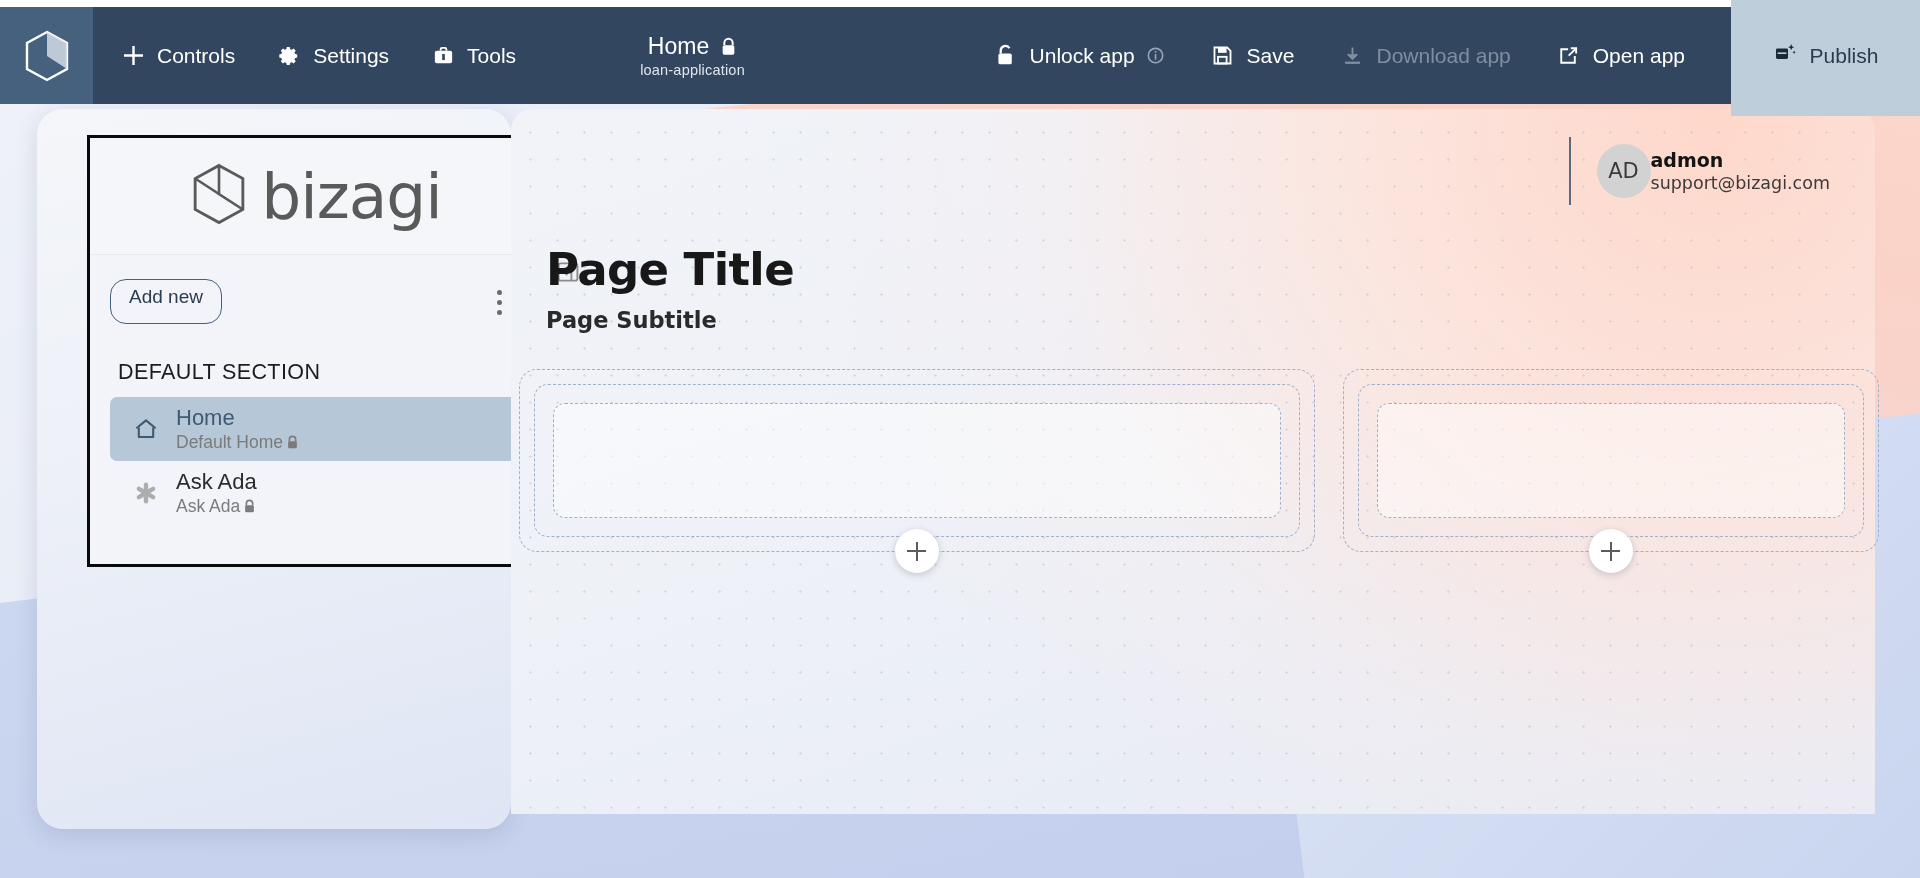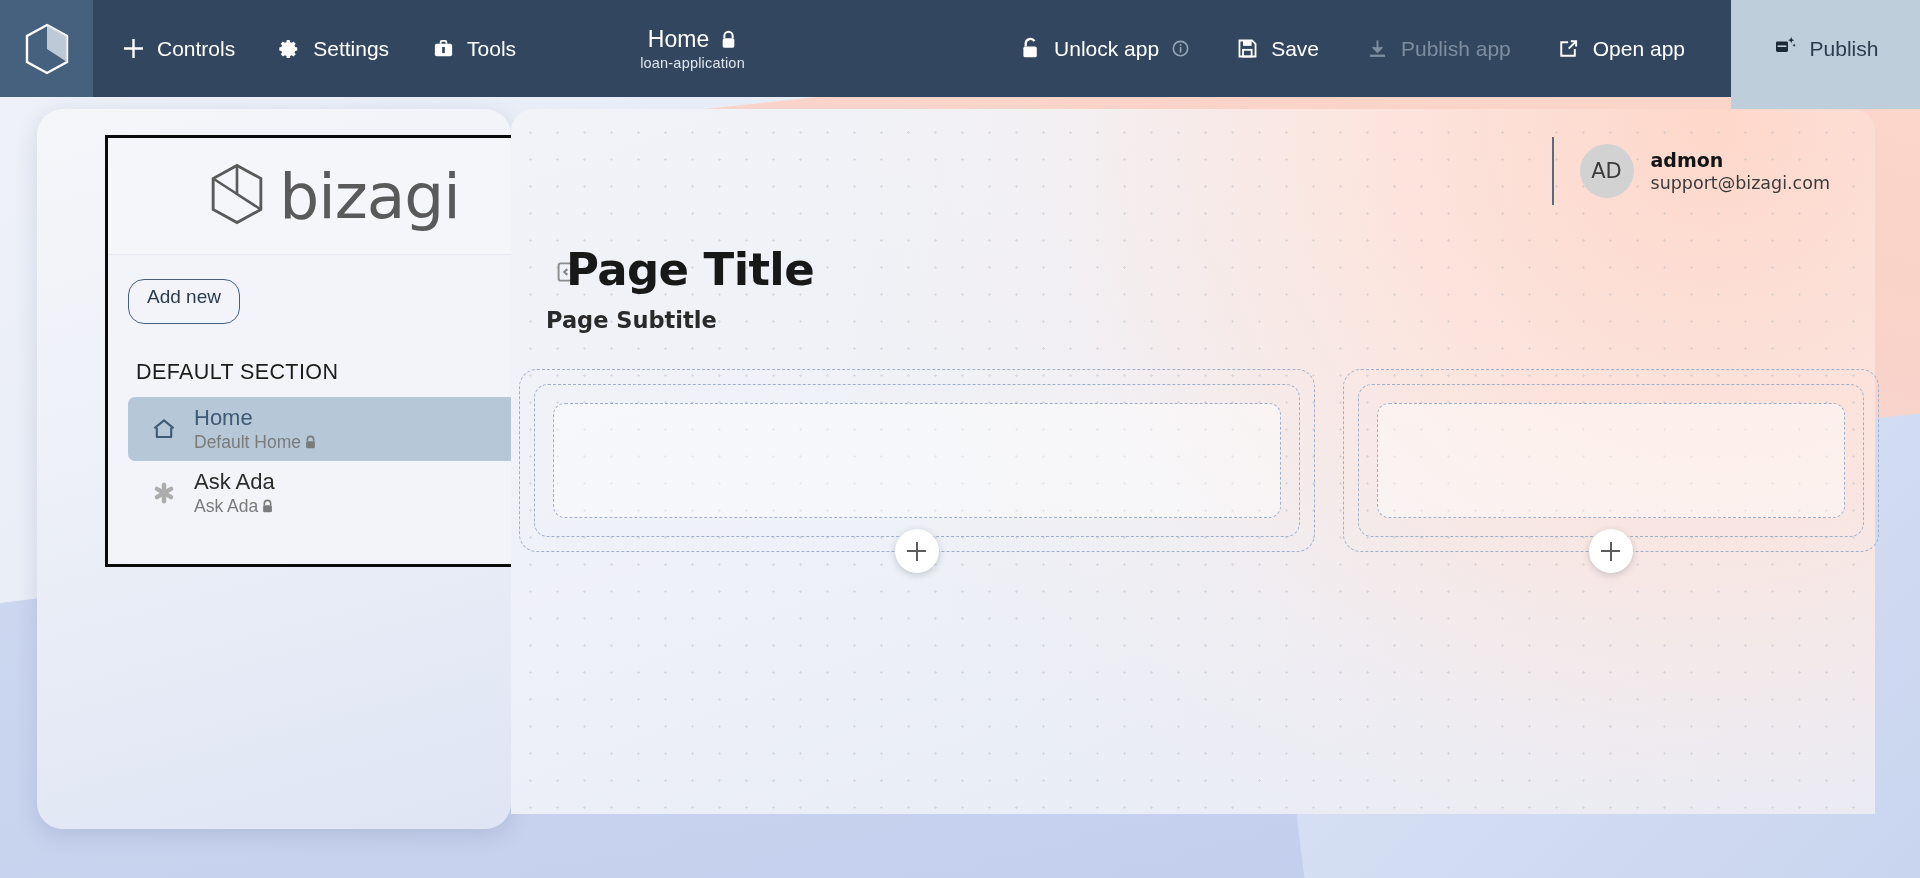--- a/index.html
+++ b/index.html
@@ -8,21 +8,21 @@
     width: 1920px;
     height: 878px;
     overflow: hidden;
     font-family: "Liberation Sans", sans-serif;
     background: #ffffff;
   }
 
   
   .topbar {
     position: absolute;
-    top: 0; left: 0;
+    top: 7px; left: 0;
     width: 1920px; height: 97px;
     background: #32475f;
     display: flex;
     align-items: stretch;
     z-index: 50;
     justify-content: center;
   }
   .brand-tile {
     width: 93px; height: 97px;
     background: #46617e;
@@ -114,21 +114,21 @@
     position: absolute;
     left: 37px; top: 12px;
     width: 474px; height: 720px;
     background: linear-gradient(165deg, #f4f6fa 0%, #eef1f8 40%, #dfe5f4 100%);
     border-radius: 26px;
     box-shadow: 0 6px 22px rgba(60,75,110,.16);
     overflow: hidden;
   }
   .navcard-selected {
     position: absolute;
-    left: 68px; top: 26px;
+    left: 50px; top: 26px;
     width: 459px; height: 432px;
     border: 3px solid #0a0a0a;
     background: #f2f4f9;
     z-index: 5;
     overflow: hidden;
   }
   .logo-band {
     height: 117px;
     background: #f4f6fa;
     border-bottom: 1px solid #e6e9f0;
@@ -212,21 +212,21 @@
     position: absolute;
     left: 44px; top: 33px;
     width: 26px; height: 26px;
     cursor: pointer;
     display: flex; align-items: center; justify-content: center;
   }
 
   .user-chip {
     position: absolute;
     right: 46px; top: 26px;
-    display: flex; align-items: center; gap: 17px;
+    display: flex; align-items: center; 
     padding-left: 26px;
     border-left: 2px solid #5c6a80;
     height: 68px;
     cursor: pointer;
   }
   .avatar {
     width: 54px; height: 54px; border-radius: 50%;
     background: #d2d2d2;
     display: flex; align-items: center; justify-content: center;
     color: #3b3b3b; font-size: 21px;
@@ -234,21 +234,21 @@
     flex: 0 0 54px;
   }
   .user-meta { display: flex; flex-direction: column; line-height: 1.28; }
   .user-name { font-size: 19px; color: #141414; font-weight: bold; font-family: "DejaVu Sans", sans-serif; }
   .user-mail { font-size: 17.5px; color: #3b3b3b; font-family: "DejaVu Sans", sans-serif; }
 
   .page-head { position: absolute; left: 546px; top: 250px; }
   .page-title {
     font-size: 45px; color: #181818;
     font-family: "DejaVu Sans", sans-serif; font-weight: bold;
-    letter-spacing: -.6px; line-height: 1; margin-left: 20px;
+    letter-spacing: -.6px; line-height: 1;
   }
   .page-subtitle {
     font-size: 22.5px; color: #2a2a2a; margin-top: 15px;
     font-family: "DejaVu Sans", sans-serif; font-weight: bold;
   }
 
   
   .rows { position: absolute; left: 519px; top: 372px; width: 1360px; display: flex; gap: 28px; }
   .dz-outer {
     border: 1px dashed #9fb0cc;
@@ -383,21 +383,21 @@
     </div>
 
     <div class="tb-item disabled">
       <span class="ic">
         <svg width="21" height="21" viewBox="0 0 22 22" fill="none" stroke="#7e8ea0" stroke-width="2">
           <path d="M11 2.6v11.2"></path>
           <path d="M6 9.6l5 5 5-5"></path>
           <path d="M3.2 18.6h15.6" stroke-width="2.4"></path>
         </svg>
       </span>
-      <span>Publish app</span>
+      <span>Download app</span>
     </div>
 
     <div class="tb-item">
       <span class="ic">
         <svg width="21" height="21" viewBox="0 0 22 22" fill="none" stroke="#fff" stroke-width="2">
           <path d="M17.6 11.4v7.2H3.4V4.4h7.2"></path>
           <path d="M13.4 3.4h5.6v5.6"></path>
           <path d="M18.4 4l-7.2 7.2"></path>
         </svg>
       </span>

